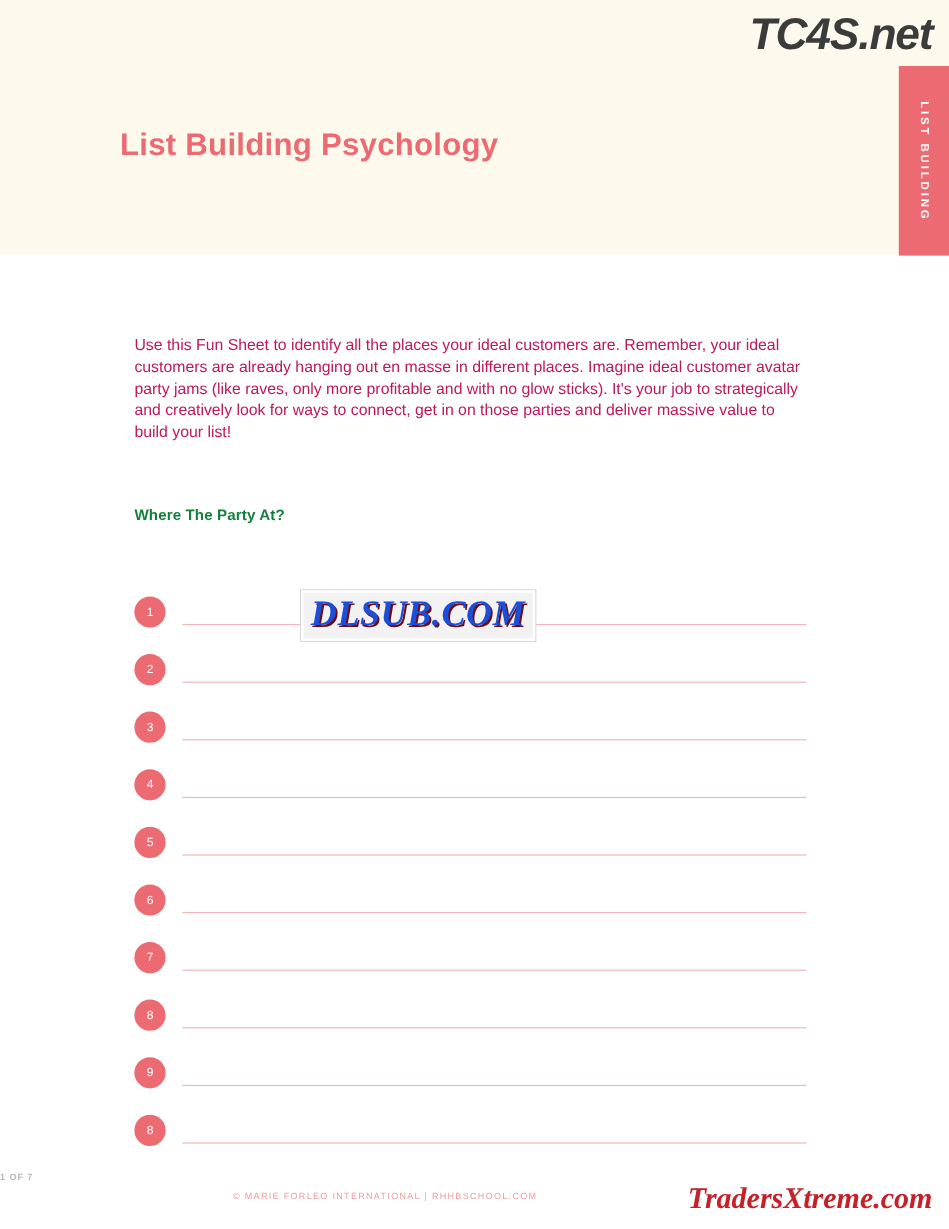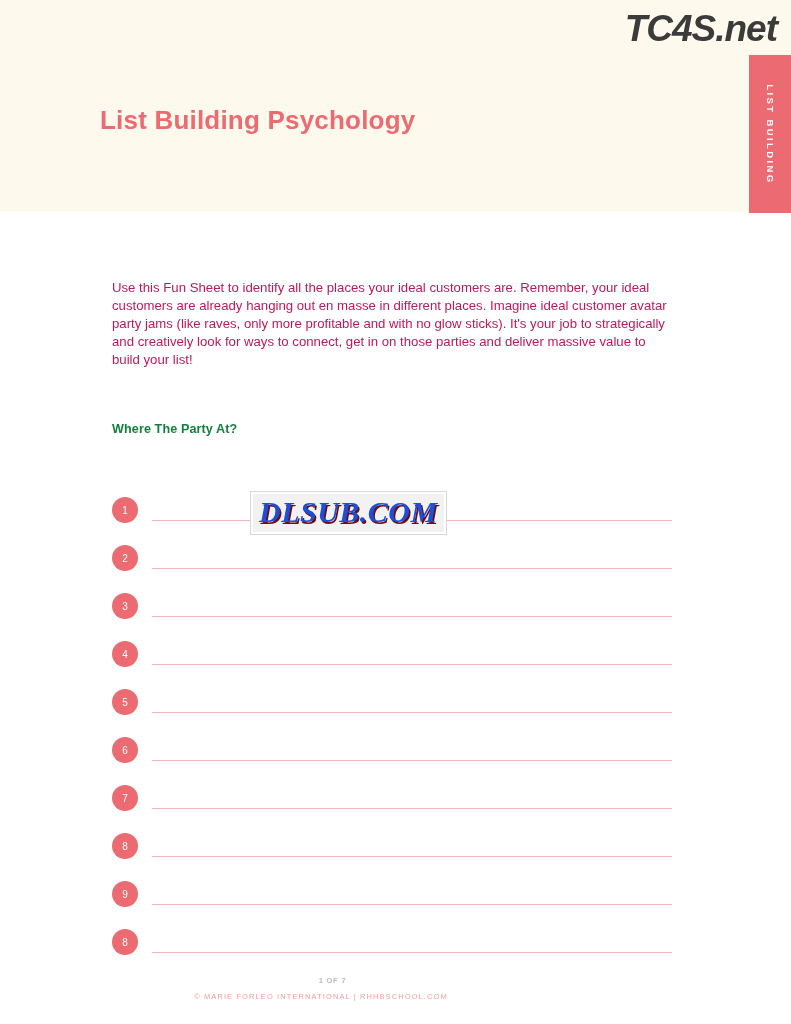--- a/index.html
+++ b/index.html
@@ -172,21 +172,21 @@
     height: 1px;
     background: #f2b7bb;
   }
 
   
   .footer-page {
     position: absolute;
     left: 0;
     top: 976px;
     width: 665px;
-    text-align: center;
+    text-align: left;
     font-size: 7.5px;
     color: #b9b9b9;
     letter-spacing: 0.8px;
     font-weight: bold;
   }
   .footer-copy {
     position: absolute;
     left: 0;
     top: 992px;
     width: 642px;
@@ -257,14 +257,15 @@
       <div class="bullet">8</div>
       <div class="rule"></div>
     </div>
   </div>
 
   <div class="wm-mid">DLSUB.COM</div>
 
   <div class="footer-page">1 OF 7</div>
   <div class="footer-copy">© MARIE FORLEO INTERNATIONAL | RHHBSCHOOL.COM</div>
 
+  <div class="wm-bottom">TradersXtreme.com</div>
 
 </div>
 
 </body></html>

